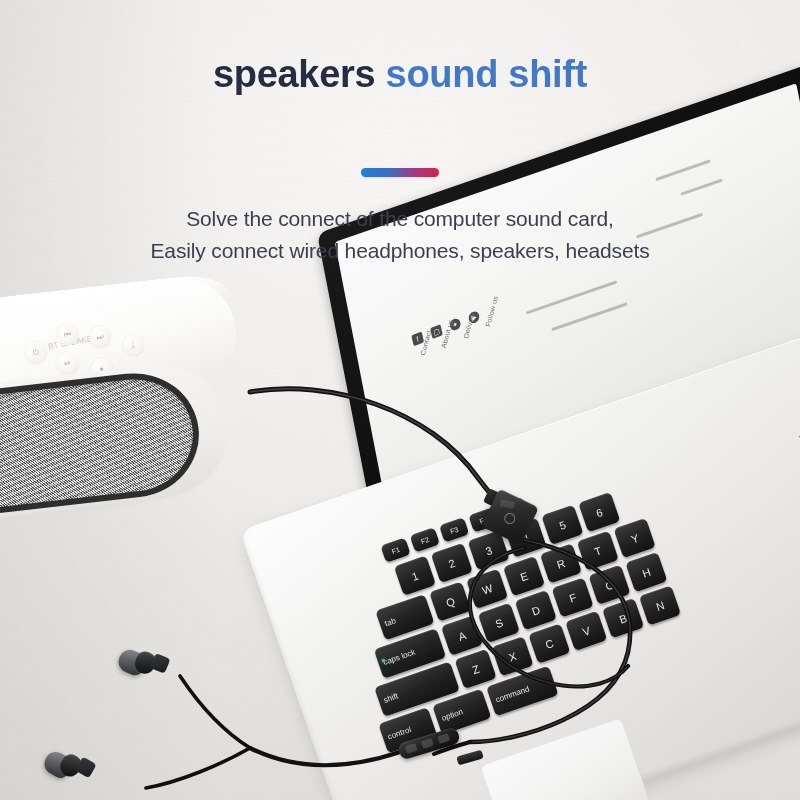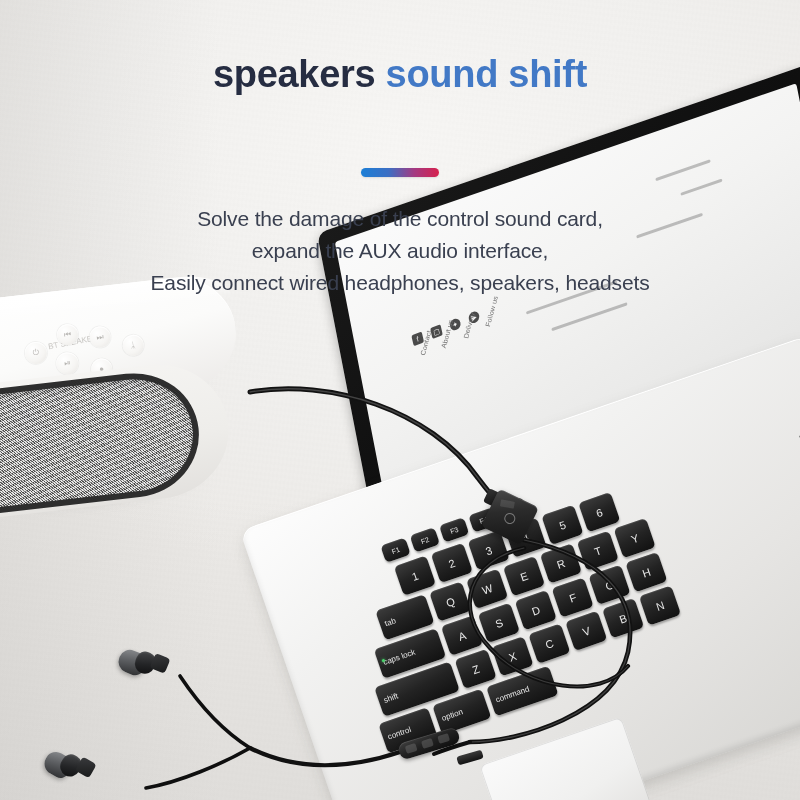--- a/index.html
+++ b/index.html
@@ -538,19 +538,18 @@
   <div class="jack"></div>
 
   <div class="headline-block">
     <div class="title"><span class="t-dark">speakers </span><span class="t-blue">sound shift</span></div>
 
     <div class="divider-wrap">
       <div class="divider"></div>
     </div>
 
     <div class="subtitle">
-      <span class="sub-line">Solve the damage of the control sound card,</span>
-      <span class="sub-line">expand the AUX audio interface,</span>
+      <span class="sub-line">Solve the connect of the computer sound card,</span>
       <span class="sub-line">Easily connect wired headphones, speakers, headsets</span>
     </div>
   </div>
 
 </div>
 
 </body></html>

